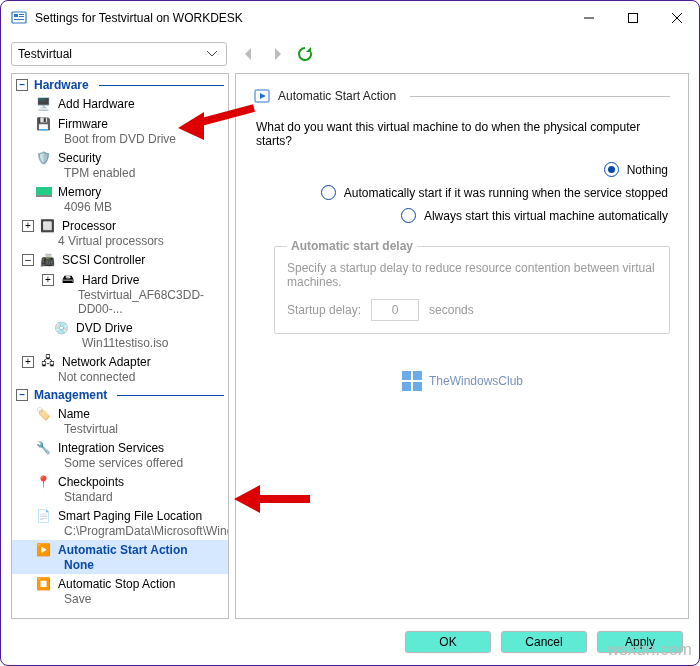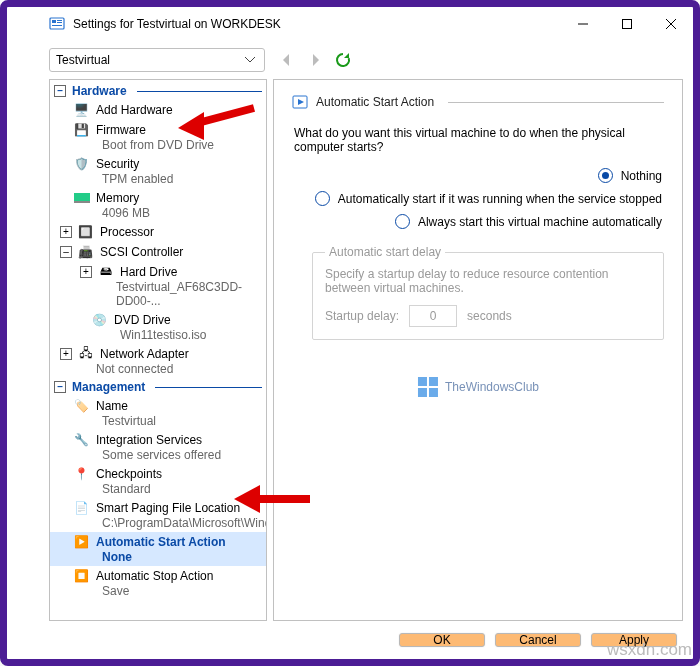--- a/index.html
+++ b/index.html
@@ -1,17 +1,17 @@
 <!DOCTYPE html>
 <html><head>
 <meta charset="utf-8">
 <style>
 * { box-sizing: border-box; font-family: "Segoe UI", Tahoma, sans-serif; font-size: 12px; }
 body { margin: 0; background: #fff; width: 700px; height: 666px; overflow: hidden; position: relative; }
-.window { width: 700px; height: 666px; border: 7px solid #4c1d95; border-radius: 8px; overflow: hidden; display: flex; flex-direction: column; background: #fff; box-shadow: 0 4px 12px rgba(0,0,0,.08); padding-left: 32px; }
+.window { width: 700px; height: 666px; border: 1px solid #4c1d95; border-radius: 8px; overflow: hidden; display: flex; flex-direction: column; background: #fff; box-shadow: 0 4px 12px rgba(0,0,0,.08); }
 .titlebar { height: 34px; display: flex; align-items: center; padding-left: 10px; }
 .titlebar .appicon { width: 16px; height: 16px; margin-right: 8px; display:inline-flex; align-items:center; justify-content:center; }
 .titlebar .title { flex: 1; }
 .winbtns { display: flex; }
 .winbtn { width: 44px; height: 34px; display: flex; align-items: center; justify-content: center; }
 .toolbar { height: 38px; display: flex; align-items: center; padding: 0 10px; gap: 6px; border-bottom: none; }
 .vm-select { flex: 0 0 216px; height: 24px; border: 1px solid #c0c0c0; border-radius: 3px; background: #fff; display: flex; align-items: center; padding: 0 6px; justify-content: space-between; }
 .navbar { display:flex; gap:4px; margin-left:4px; }
 .navicon { width:24px; height:24px; display:flex; align-items:center; justify-content:center; color:#888; border-radius:3px; }
 .navicon.green { color:#1a9a1a; }
@@ -29,25 +29,25 @@
 .item.indent1 { padding-left:42px; }
 .icon16 { width:16px; height:16px; display:inline-flex; align-items:center; justify-content:center; }
 .pane { flex:1; border:1px solid #c0c0c0; padding:14px 18px 18px 18px; overflow:hidden; background:#fff; position:relative; }
 .pane-head { display:flex; align-items:center; gap:8px; font-weight:400; color:#222; }
 .pane-rule { flex:1; height:1px; background:#c0c0c0; margin-left:6px; }
 .prompt { margin:16px 0 10px 2px; color:#000; }
 .radio-row { display:flex; align-items:center; gap:8px; padding:4px 2px;justify-content:flex-end; }
 .radio { width:15px; height:15px; border:1.5px solid #0a4aa6; border-radius:50%; display:inline-flex; align-items:center; justify-content:center; }
 .radio.inner::after { content:""; width:7px; height:7px; background:#0a4aa6; border-radius:50%; }
 fieldset.delay { border:1px solid #d4d4d4; border-radius:2px; margin:12px 0 0 20px; padding:8px 12px 12px 12px; color:#9a9a9a; }
-fieldset.delay legend { color:#9a9a9a; padding:0 4px; }
+fieldset.delay legend { color:#9a9a9a; padding:0 4px;font-weight:bold; }
 .delay-row { display:flex; align-items:center; gap:10px; margin-top:10px; }
 .numbox { width:48px; height:22px; border:1px solid #d4d4d4; color:#9a9a9a; display:flex; align-items:center; justify-content:center; background:#fff; }
 .footer { display:flex; justify-content:flex-end; gap:10px; padding:12px 16px; }
-.btn { min-width:86px; height:14px; border:1px solid #b8b8b8; border-radius:3px; background:#fdba74; display:flex; align-items:center; justify-content:center; box-shadow: 0 0 0 1px rgba(0,0,0,.02); }
+.btn { min-width:86px; height:22px; border:1px solid #b8b8b8; border-radius:3px; background:#5eead4; display:flex; align-items:center; justify-content:center; box-shadow: 0 0 0 1px rgba(0,0,0,.02); }
 .watermark { position:absolute; left:50%; top:296px; transform:translateX(-50%); display:flex; align-items:center; gap:6px; color:#6a86b0; font-size:16px; opacity:.9; }
 .arrow { position:absolute; pointer-events:none; }
 .arrow svg { display:block; }
 .credit { position:absolute; right:8px; bottom:6px; color:#bbb; font-size:17px; }
 </style>
 </head>
 <body>
 
 <div class="window">
   <div class="titlebar">
@@ -149,20 +149,21 @@
             <span class="label">Memory</span>
           </div>
         <span class="sub">4096 MB</span>
       </div>
       <div class="item" style="padding-left:10px">
         <div class="row">
             <span class="tree-toggle">+</span>
             <span class="icon16">🔲</span>
             <span class="label">Processor</span>
           </div>
+        <span class="sub" style="margin-left:36px">4 Virtual processors</span>
       </div>
       <div class="item" style="padding-left:10px">
         <div class="row">
             <span class="tree-toggle">–</span>
             <span class="icon16">📠</span>
             <span class="label">SCSI Controller</span>
           </div>
       </div>
       <div class="item indent1" style="padding-left:30px">
         <div class="row">

